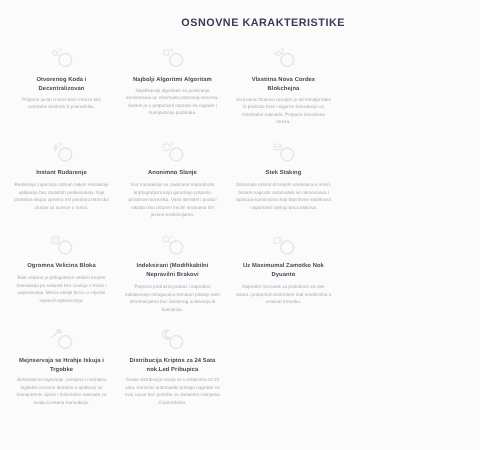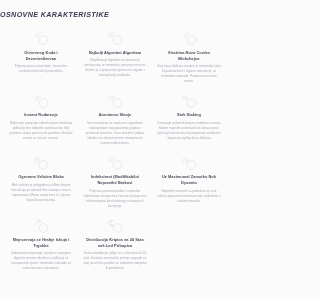--- a/index.html
+++ b/index.html
@@ -10,28 +10,27 @@
     font-family:"Liberation Sans", sans-serif;
     overflow:hidden;
   }
   .page {
     width:230px; height:300px;
     background:#fbfbfc;
     position:relative;
     padding:0;
   }
   .page-title {
-    text-align:left;
+    text-align:right;
     font-size:7.2px;
     font-weight:700;
     letter-spacing:0.35px;
     color:#3b3a55;
     padding-top:11px;
     line-height:1;
-    font-style:italic;
   }
   .grid {
     margin-top:13px;
     padding:0 4px;
   }
   .row {
     display:flex;
     width:100%;
     align-items:flex-start;
   }

